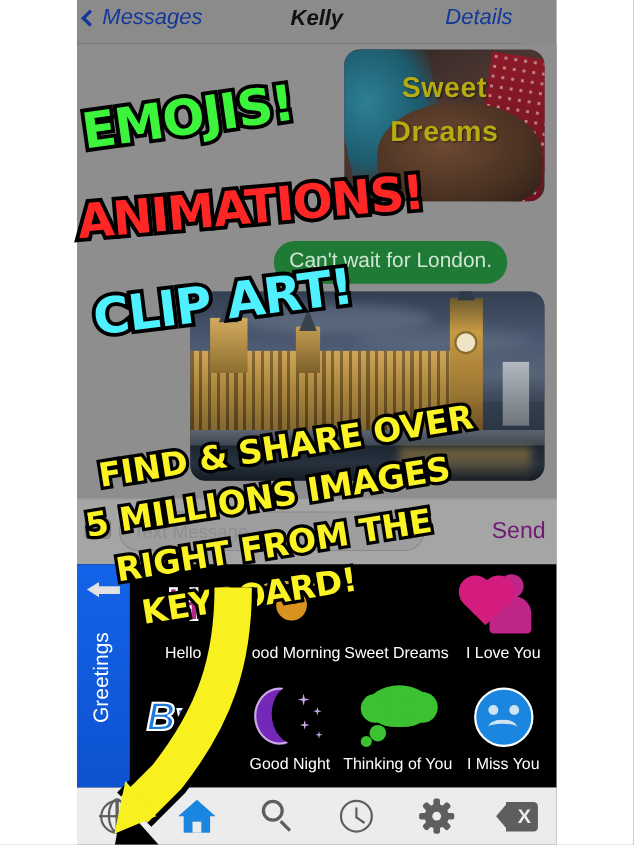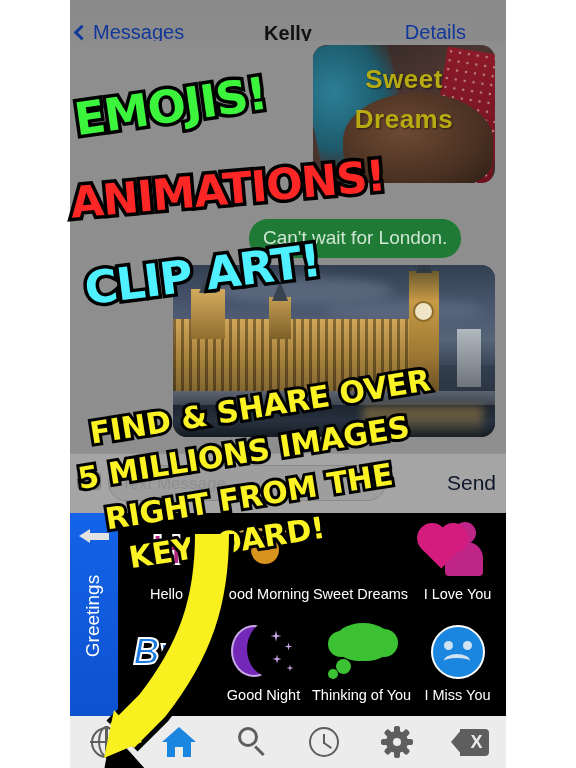--- a/index.html
+++ b/index.html
@@ -15,24 +15,25 @@
   #phone {
     position:absolute;
     left:70px; top:0;
     width:436px; height:768px;
     background:#8a8a8a;
     overflow:hidden;
   }
 
   
   #navbar {
-    position:absolute; left:0; top:16px;
+    position:absolute; left:0; top:0;
     width:404px; height:40px;
     background:#8b8b8b;
     border-bottom:1px solid #7a7a7a;
+    font-style:italic;
   }
   #nav-back {
     position:absolute; left:6px; top:5px;
     display:flex; align-items:center; gap:4px;
     color:#12379b; font-size:20px;
   }
   .chev {
     display:inline-block; width:11px; height:11px;
     border-left:3.5px solid #12379b; border-bottom:3.5px solid #12379b;
     transform:rotate(45deg);
@@ -196,21 +197,21 @@
   #msg-field {
     position:absolute; left:38px; top:11px;
     width:278px; height:36px;
     background:#9e9e9e;
     border:1px solid #8a8a8a; border-radius:18px;
     color:#8a8a8a; font-size:17px;
     padding:8px 12px;
   }
   #send-btn {
     position:absolute; right:10px; top:17px;
-    color:#0f172a; font-size:21px;
+    color:#701a75; font-size:21px;
   }
 
   
   #keyboard {
     position:absolute; left:0; top:513px;
     width:436px; height:203px;
     background:#000;
   }
   #kb-sidebar {
     position:absolute; left:0; top:0;

